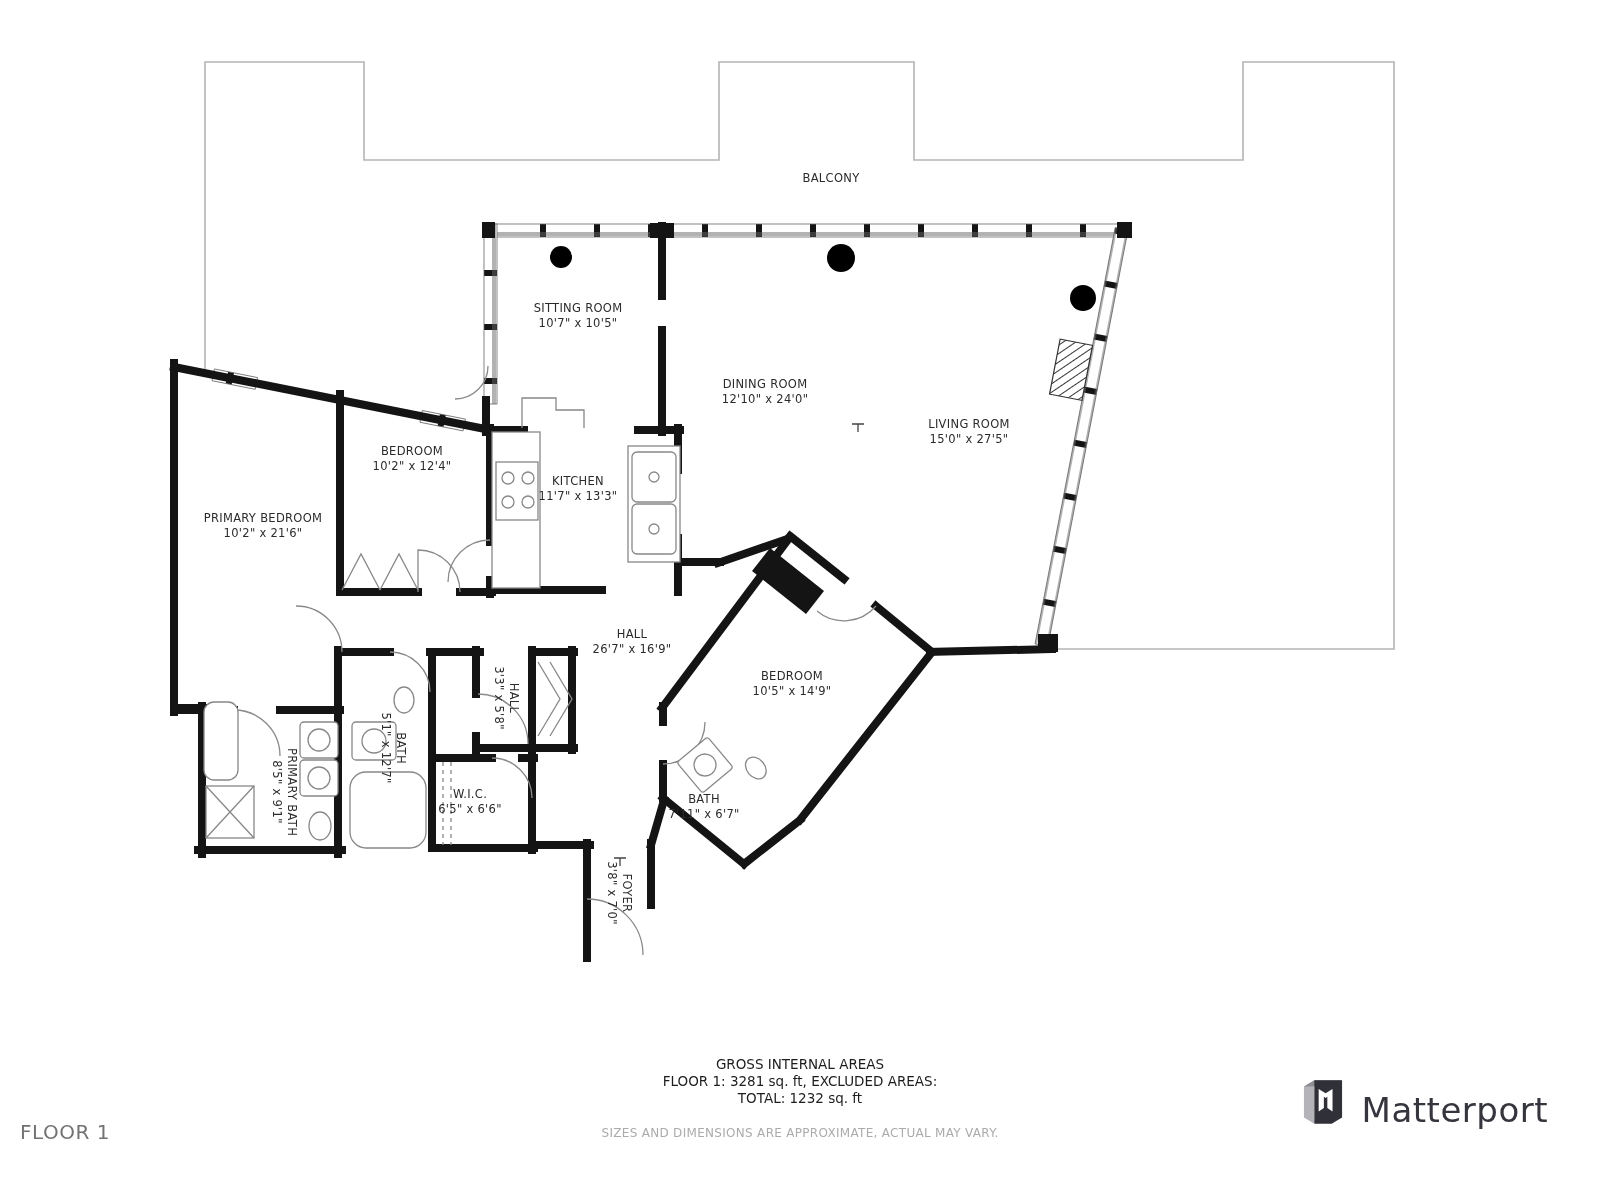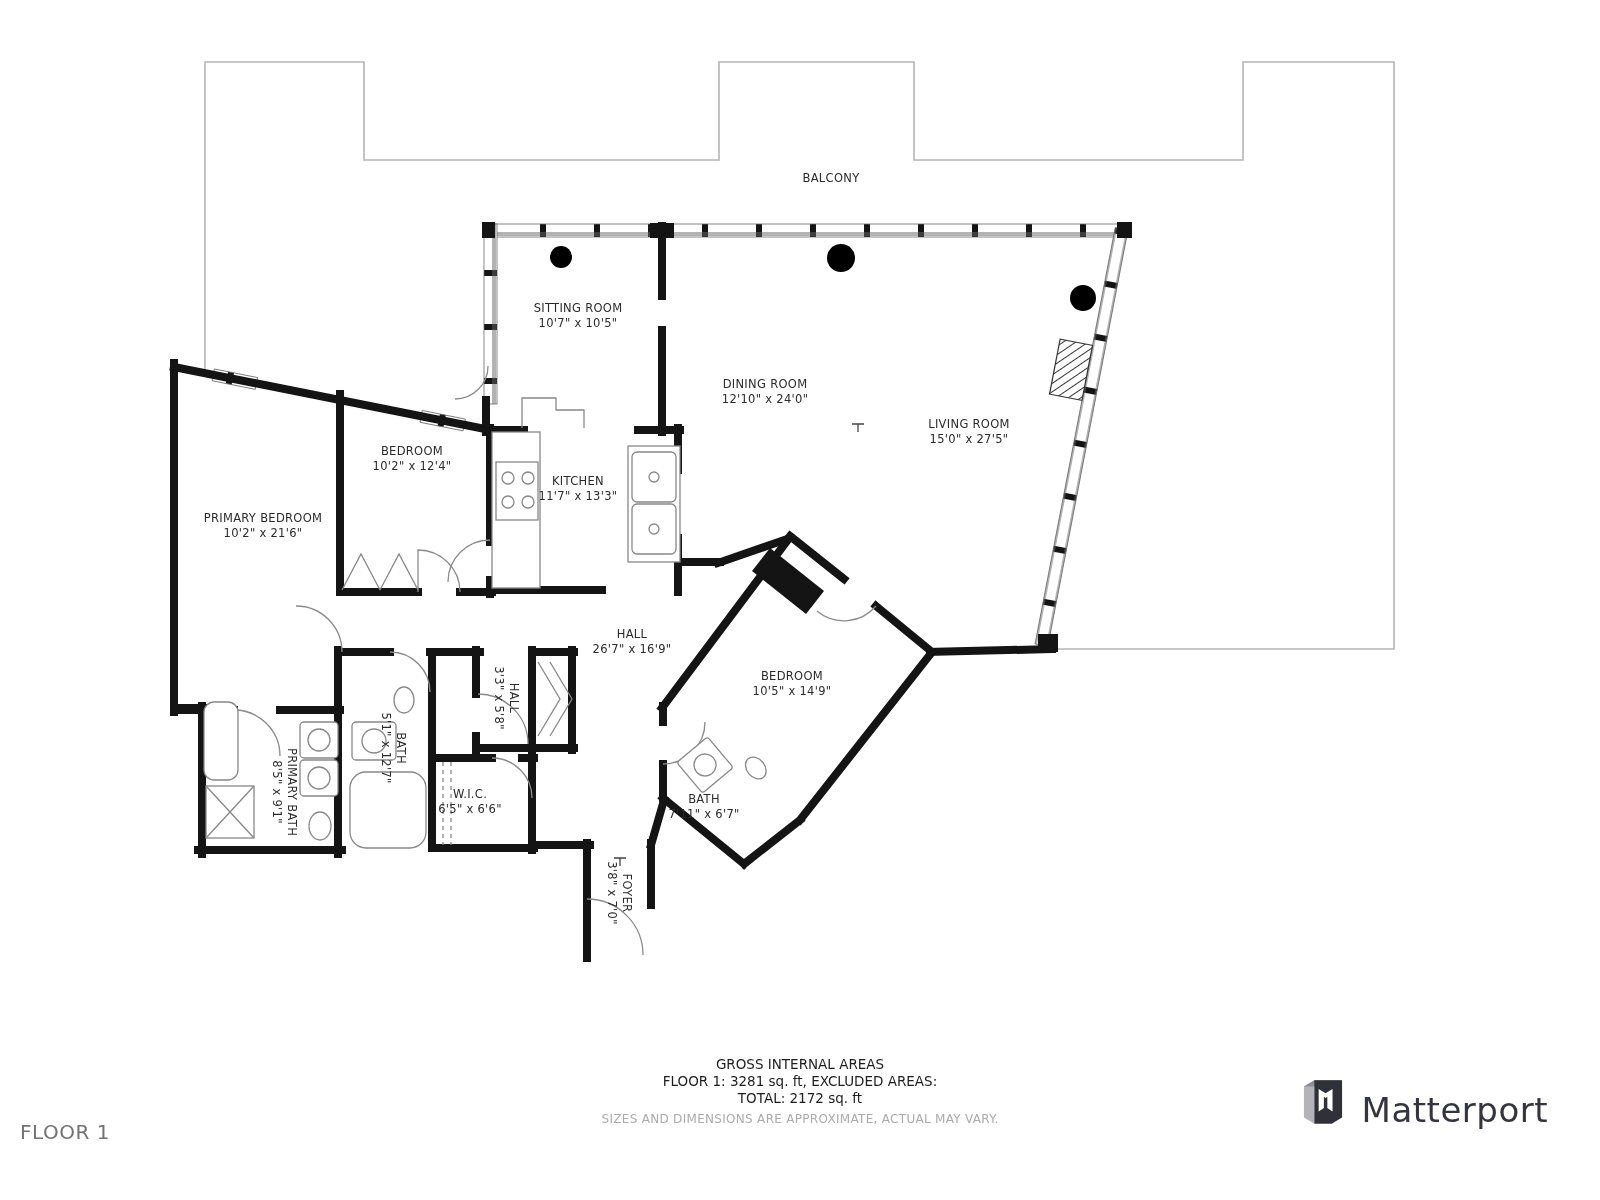--- a/index.html
+++ b/index.html
@@ -3,21 +3,21 @@
 <meta charset="utf-8">
 <style>
   html,body{margin:0;padding:0;background:#ffffff;}
   .page{position:relative;width:1600px;height:1200px;background:#ffffff;overflow:hidden;
         font-family:"DejaVu Sans", sans-serif;}
   svg.plan{position:absolute;left:0;top:0;}
   .room-name, .room-dims{fill:#2b2b2b;font-family:"DejaVu Sans",sans-serif;
         font-size:11.5px;letter-spacing:.3px;text-anchor:middle;}
   .footer{position:absolute;left:0;right:0;top:1056px;text-align:center;
         color:#1d1d1d;font-size:13.5px;line-height:17px;}
-  .f-muted{color:#ababab;font-size:12px;letter-spacing:.3px;margin-top:4px;}
+  .f-muted{color:#ababab;font-size:12px;letter-spacing:.3px;margin-top:18px;}
   .floor-label{position:absolute;left:20px;top:1120px;color:#737373;font-size:20px;letter-spacing:.5px;}
   .brand{position:absolute;right:52px;top:1074px;display:flex;align-items:center;gap:13px;}
   .brand-word{font-size:34px;font-weight:normal;color:#35353d;letter-spacing:.5px;margin-top:16px;}
 </style>
 </head>
 <body>
 
 <div class="page">
 
 <svg class="plan" width="1600" height="1200" viewBox="0 0 1600 1200">
@@ -196,21 +196,21 @@
     <g transform="rotate(90 619 893)">
       <text class="room-name" x="619" y="889">FOYER</text>
       <text class="room-dims" x="619" y="904">3'8" x 7'0"</text>
     </g>
   </g>
 </svg>
 
 <div class="footer">
   <div>GROSS INTERNAL AREAS</div>
   <div>FLOOR 1: 3281 sq. ft, EXCLUDED AREAS:</div>
-  <div>TOTAL: 2172 sq. ft</div>
+  <div>TOTAL: 1232 sq. ft</div>
   <div class="f-muted">SIZES AND DIMENSIONS ARE APPROXIMATE, ACTUAL MAY VARY.</div>
 </div>
 
 <div class="floor-label">FLOOR 1</div>
 
 <div class="brand">
   <svg width="52" height="52" viewBox="0 0 60 60">
     <polygon points="8,12 20,5 20,55 8,48" fill="#b3b3b9"></polygon>
     <polygon points="8,12 20,5 52,5 40,12" fill="#8d8d94"></polygon>
     <polygon points="20,5 52,5 52,48 40,55 20,55" fill="#303038"></polygon>

